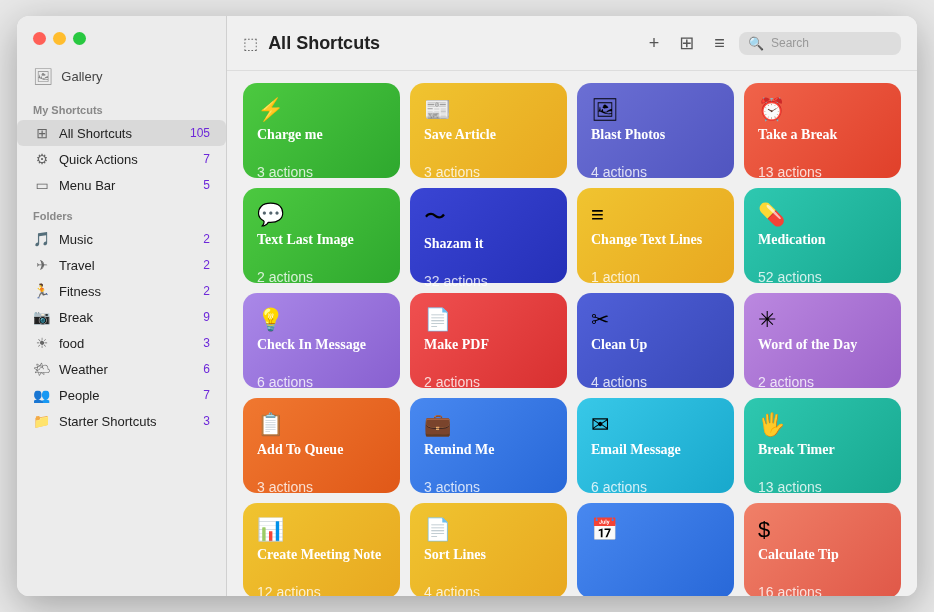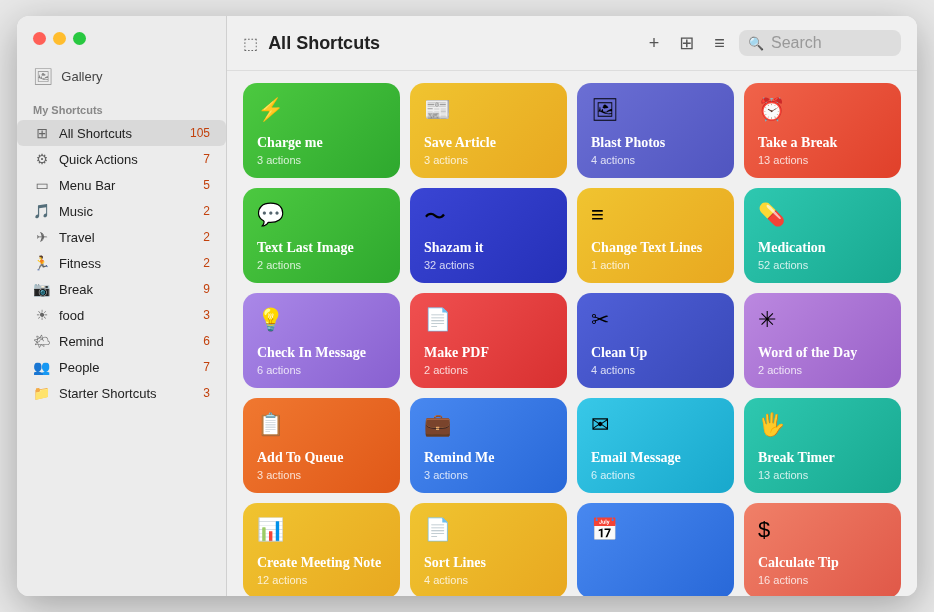--- a/index.html
+++ b/index.html
@@ -67,21 +67,21 @@
       padding: 5px 16px;
       border-radius: 6px;
       cursor: pointer;
       font-size: 13px;
       color: #222;
       position: relative;
     }
     .sidebar-item.active { background: rgba(0,0,0,0.08); }
     .sidebar-item .s-icon { font-size: 14px; color: #666; width: 18px; text-align: center; }
     .sidebar-item .s-label { flex: 1; }
-    .sidebar-item .s-count { font-size: 12px; color: #c2410c; }
+    .sidebar-item .s-count { font-size: 12px; color: #6d28d9; }
 
     
     .main {
       flex: 1;
       display: flex;
       flex-direction: column;
       background: #f0f0f0;
     }
     .toolbar {
       display: flex;
@@ -123,21 +123,21 @@
       display: flex;
       align-items: center;
       gap: 6px;
       background: rgba(0,0,0,0.08);
       border-radius: 8px;
       padding: 4px 10px;
     }
     .search-bar input {
       border: none;
       background: transparent;
-      font-size: 16px;
+      font-size: 12px;
       color: #555;
       outline: none;
       width: 120px;
     }
     .search-bar input::placeholder { color: #999; }
     .search-icon { color: #888; font-size: 13px; }
 
     
     .grid-container {
       flex: 1;
@@ -153,21 +153,21 @@
       padding: 14px 14px 12px 14px;
       min-height: 95px;
       display: flex;
       flex-direction: column;
       justify-content: space-between;
       cursor: pointer;
       transition: transform 0.1s;
     }
     .card-icon { font-size: 22px; margin-bottom: 4px; }
     .card-title { font-size: 14px; font-weight: 700; color: #fff; line-height: 1.2; font-family: Liberation Serif, serif; }
-    .card-sub { font-size: 11px; color: rgba(255,255,255,0.8); margin-top: 2px; }
+    .card-sub { font-size: 14px; color: rgba(255,255,255,0.8); margin-top: 20px; }
 
     .card-green { background: linear-gradient(135deg, #4cc940, #2ea82e); }
     .card-yellow { background: linear-gradient(135deg, #f0c430, #e8a820); }
     .card-purple { background: linear-gradient(135deg, #6b6fd4, #5055c0); }
     .card-orange-red { background: linear-gradient(135deg, #f0634a, #e0402a); }
     .card-dark-blue { background: linear-gradient(135deg, #3a45d4, #2530b8); }
     .card-teal { background: linear-gradient(135deg, #2ec8b0, #18a890); }
     .card-cyan { background: linear-gradient(135deg, #38c8e8, #18a8cc); }
     .card-lavender { background: linear-gradient(135deg, #aa88e8, #8860d0); }
     .card-red { background: linear-gradient(135deg, #f05050, #d83030); }
@@ -205,20 +205,21 @@
       <span class="s-icon">⚙</span>
       <span class="s-label">Quick Actions</span>
       <span class="s-count">7</span>
     </div>
     <div class="sidebar-item">
       <span class="s-icon">▭</span>
       <span class="s-label">Menu Bar</span>
       <span class="s-count">5</span>
     </div>
 
+    <div class="sidebar-section-label">Folders</div>
 
     <div class="sidebar-item">
       <span class="s-icon">🎵</span>
       <span class="s-label">Music</span>
       <span class="s-count">2</span>
     </div>
     <div class="sidebar-item">
       <span class="s-icon">✈</span>
       <span class="s-label">Travel</span>
       <span class="s-count">2</span>
@@ -233,21 +234,21 @@
       <span class="s-label">Break</span>
       <span class="s-count">9</span>
     </div>
     <div class="sidebar-item">
       <span class="s-icon">☀</span>
       <span class="s-label">food</span>
       <span class="s-count">3</span>
     </div>
     <div class="sidebar-item">
       <span class="s-icon">🌤</span>
-      <span class="s-label">Remind</span>
+      <span class="s-label">Weather</span>
       <span class="s-count">6</span>
     </div>
     <div class="sidebar-item">
       <span class="s-icon">👥</span>
       <span class="s-label">People</span>
       <span class="s-count">7</span>
     </div>
     <div class="sidebar-item">
       <span class="s-icon">📁</span>
       <span class="s-label">Starter Shortcuts</span>

